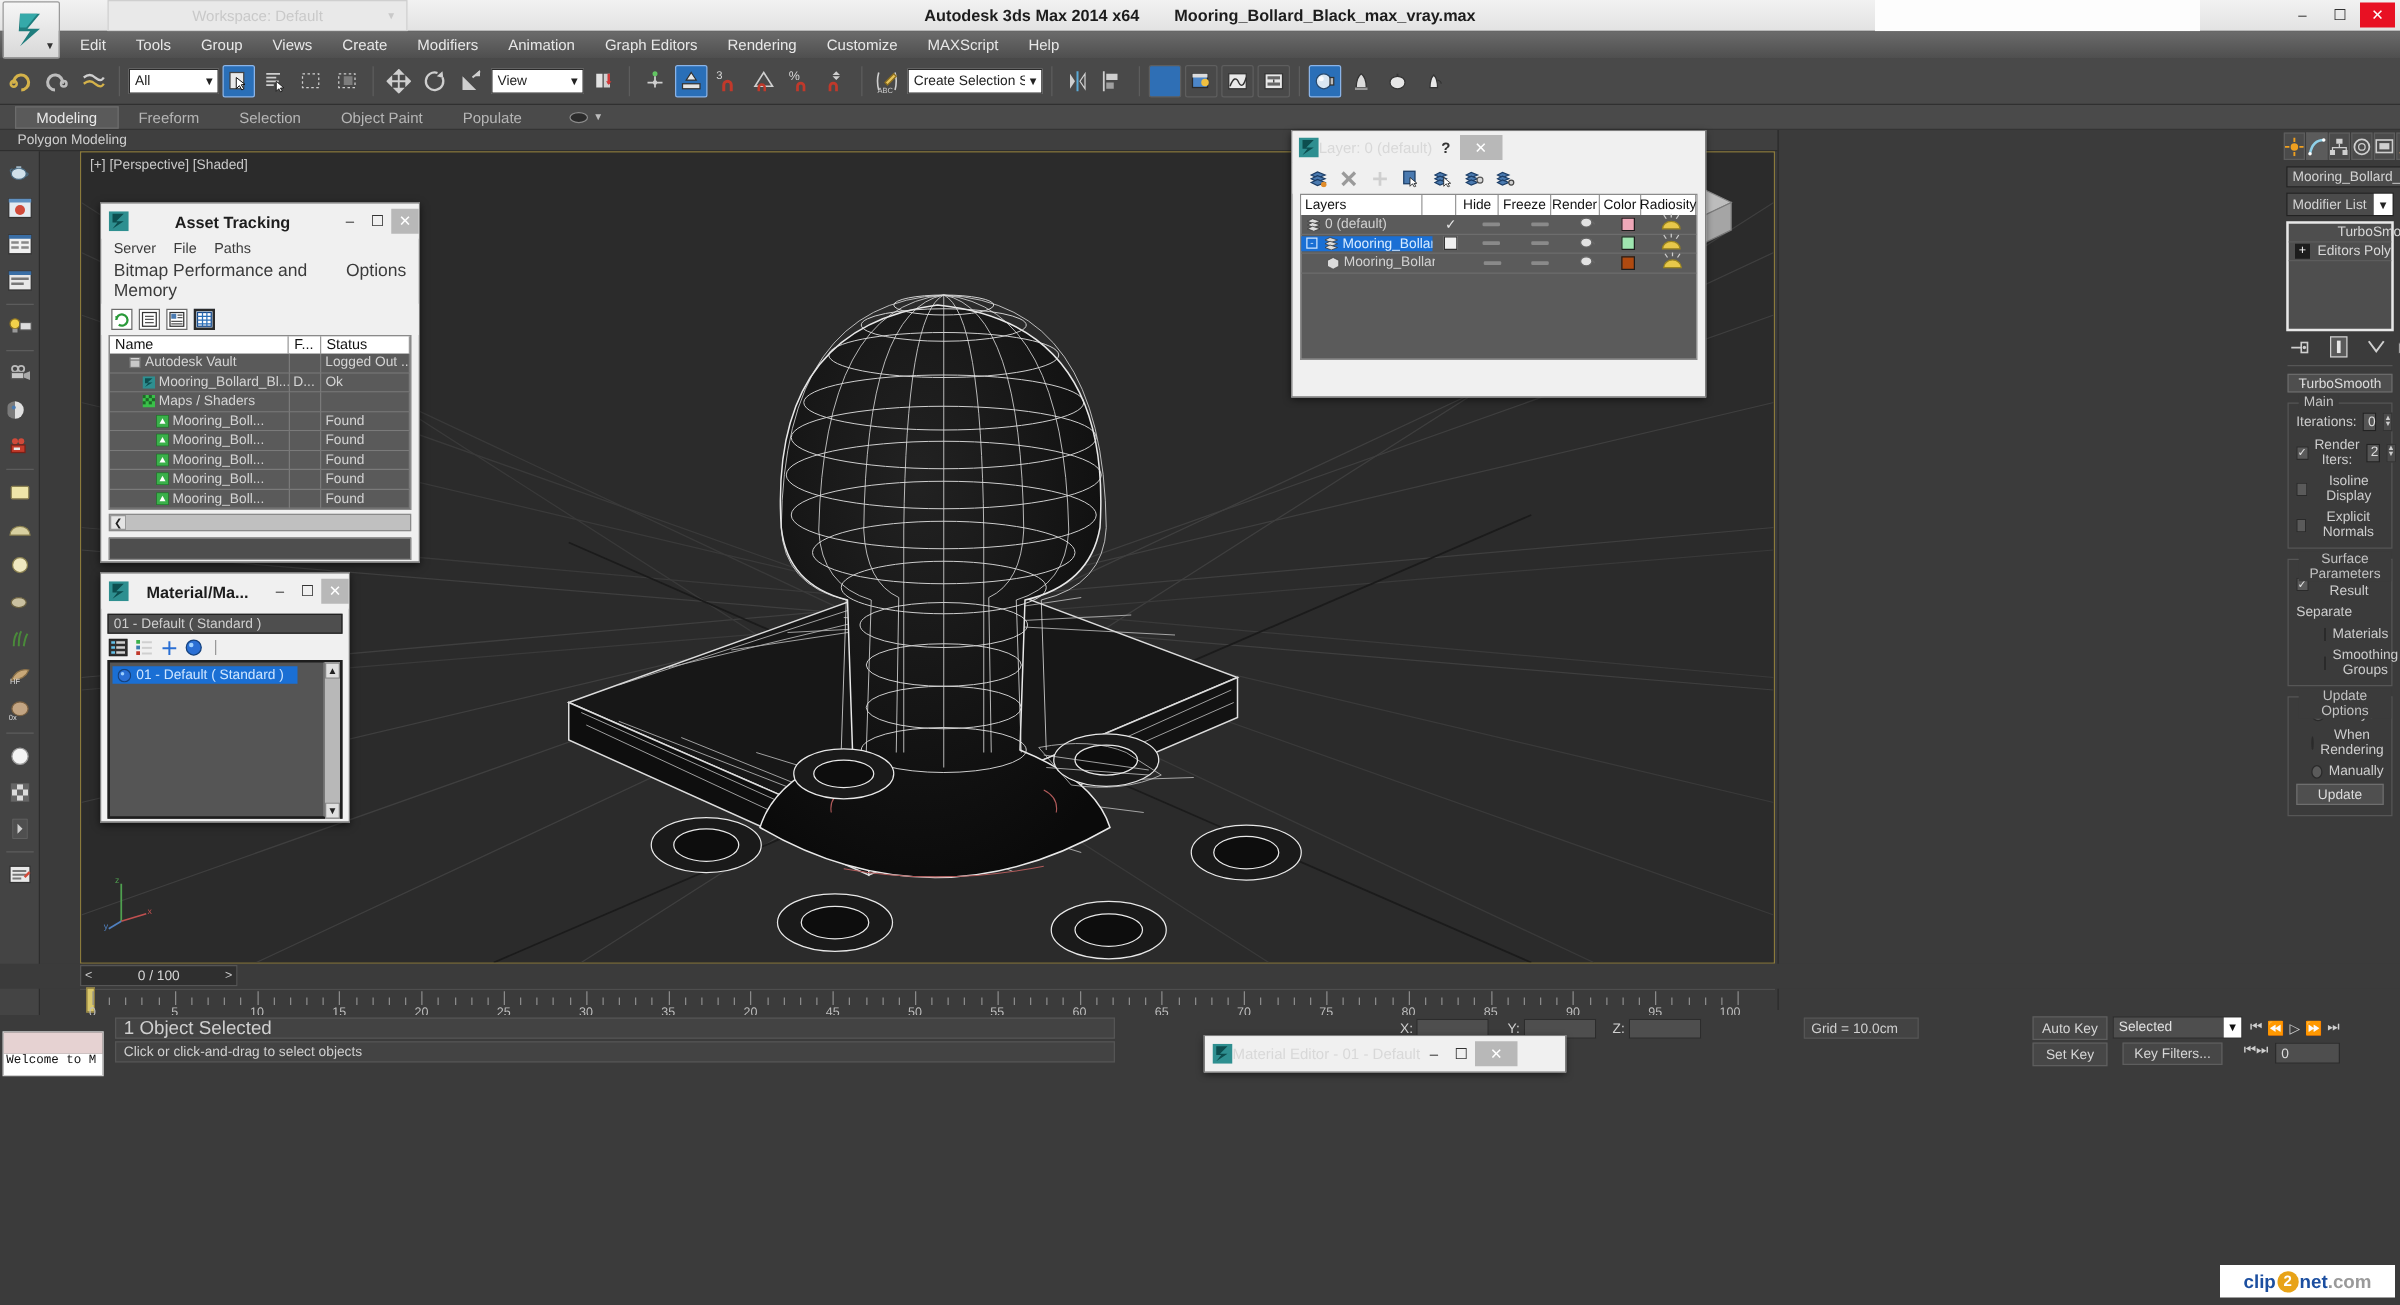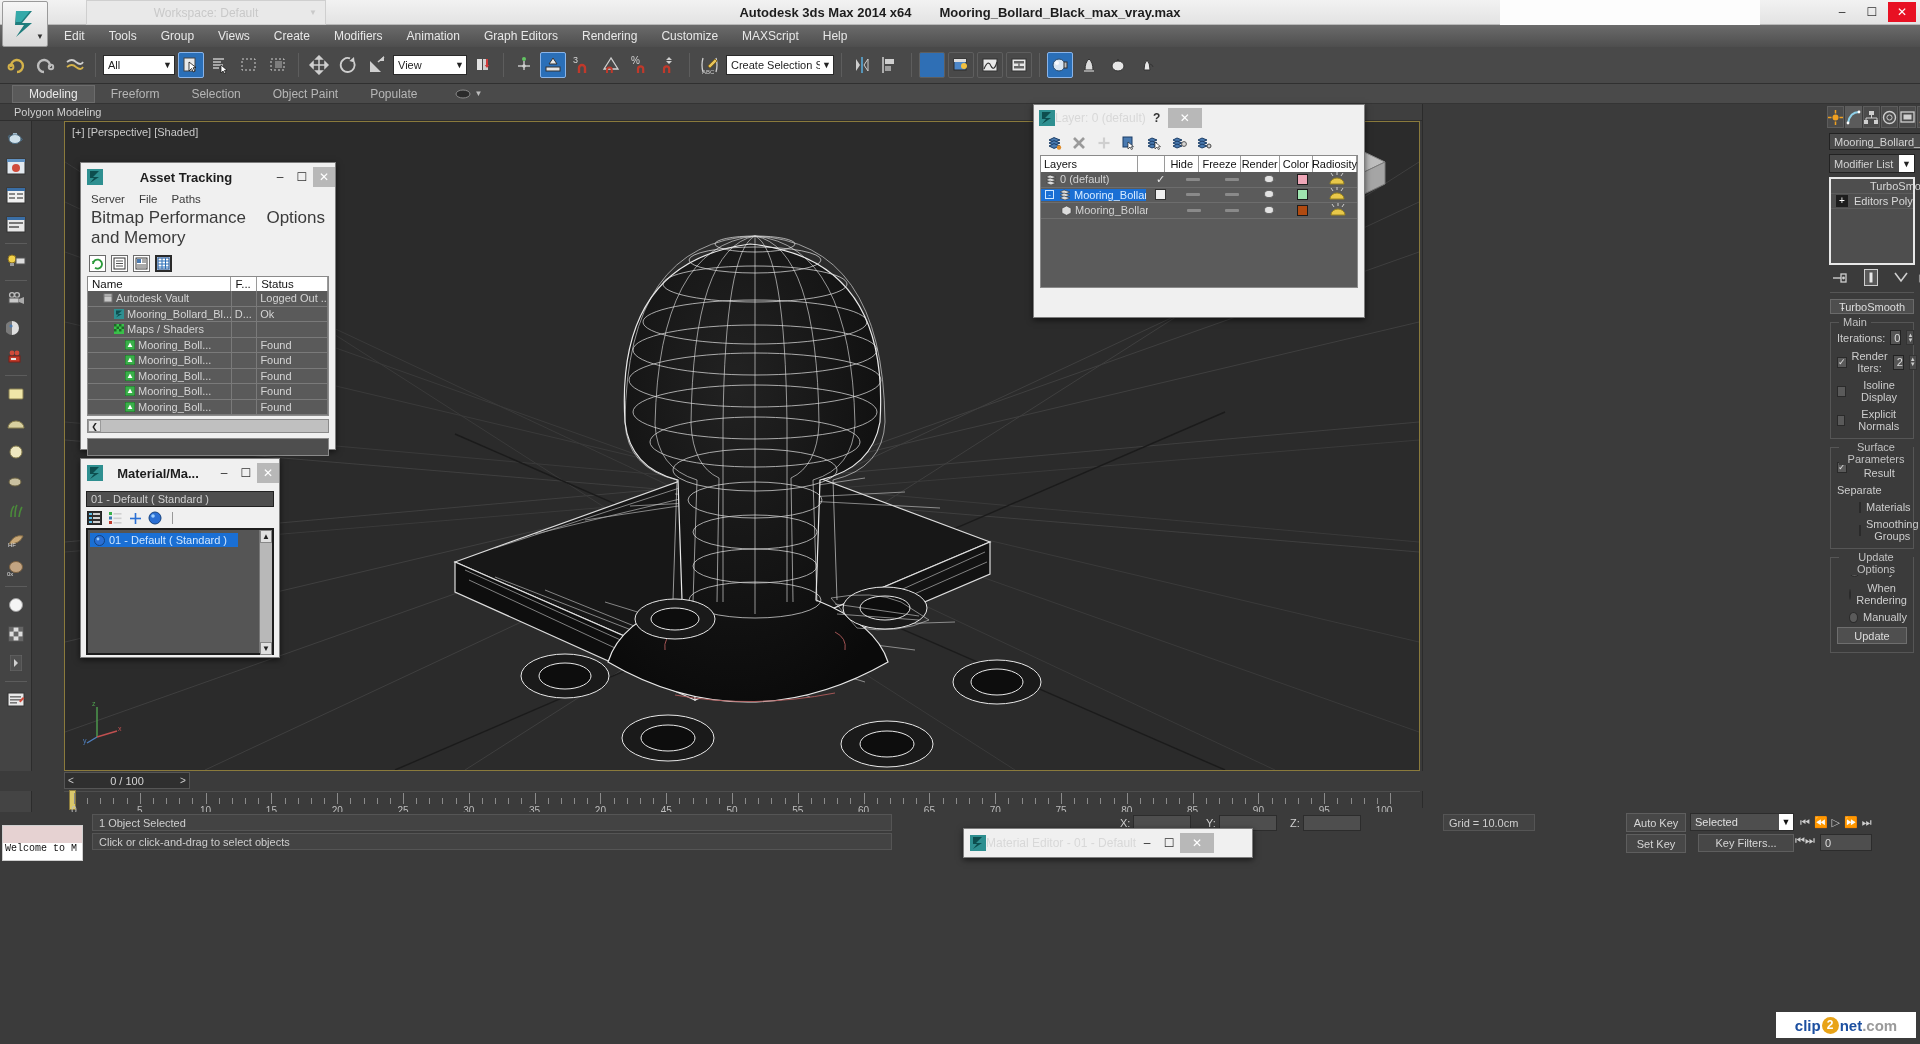--- a/index.html
+++ b/index.html
@@ -111,21 +111,21 @@
   .win { position:absolute; background:#f0f0f0; border:1px solid #7d7d7d;
          box-shadow: 0 2px 6px rgba(0,0,0,.6); }
   .win-title { height:28px; background:#f0f0f0; display:flex; align-items:center; position:relative;}
   .win-title .ico { width:16px; height:16px; margin-left:6px; }
   .win-title .tt { flex:1; text-align:center; font-weight:bold; color:#1d1d1d; font-size:13px; }
   .wbtn { width:22px; height:20px; display:flex;align-items:center;justify-content:center;
           font-size:12px; color:#333; }
   .wbtn.x { background:#b8b8b8; color:#fff; }
   #assetTracking { left:80px; top:162px; width:256px; height:288px; }
   .at-menu { display:flex; gap:14px; padding:2px 10px; font-size:11.5px; color:#3b3b3b; }
-  .at-menu2 { display:flex; gap:14px; padding:1px 10px 3px; font-size:17px; color:#3b3b3b; }
+  .at-menu2 { display:flex; gap:14px; padding:1px 10px 3px; font-size:14px; color:#3b3b3b; }
   .at-tools { display:flex; gap:5px; padding:4px 8px; background:#f0f0f0; }
   .at-tbtn { width:17px; height:17px; border:1px solid #6b6b6b; background:#fff;
              display:flex;align-items:center;justify-content:center; }
   .at-tbtn.sel { border:2px solid #2a2a2a; background:#cfe3f7; }
   .at-grid { margin:0 6px; border:1px solid #8a8a8a; background:#5a5a5a; }
   .at-hrow { display:flex; background:#fff; font-size:11.5px; color:#111; }
   .at-hrow div { border-right:1px solid #9a9a9a; padding:1px 4px; }
   .at-row { display:flex; font-size:11px; color:#d4d4d4; background:#5a5a5a;
             border-bottom:1px solid #7a7a7a; height:15.5px; align-items:center; }
   .at-row div { border-right:1px solid #7a7a7a; padding:0 3px; height:15.5px;
@@ -238,21 +238,21 @@
   .timeslider { position:absolute; left:5px; top:-2px; width:7px; height:20px;
                 background:#d9c76b; border:1px solid #8a7a3c; }
 
   .statusbar { position:absolute; left:0; top:812px; width:1920px; height:232px; background:#3b3b3b; }
   .mini-listener { position:absolute; left:2px; top:825px; width:81px; height:36px;
                    border:1px solid #cfcfcf; }
   .ml-top { height:17px; background:#e6d2d2; }
   .ml-bot { height:17px; background:#ffffff; color:#111; font-size:10px;
             font-family:"Liberation Mono", monospace; padding-left:2px; }
   .st-line1 { position:absolute; left:92px; top:814px; width:800px; height:17px;
-              background:#434343; border:1px solid #555; color:#cfcfcf; font-size:11px;
+              background:#434343; border:1px solid #555; color:#cfcfcf; font-size:15px;
               display:flex; align-items:center; padding-left:6px;}
   .st-line2 { position:absolute; left:92px; top:833px; width:800px; height:17px;
               background:#434343; border:1px solid #555; color:#cfcfcf; font-size:11px;
               display:flex; align-items:center; padding-left:6px;}
   .xyz { position:absolute; top:814px; height:17px; display:flex; align-items:center;
          font-size:11px; color:#cfcfcf; gap:3px; }
   .xyzfield { width:58px; height:16px; background:#4e4e4e; border:1px solid #2c2c2c; }
   .gridlbl { position:absolute; left:1443px; top:814px; width:92px; height:17px;
              background:#434343; border:1px solid #555; color:#cfcfcf; font-size:11px;
              display:flex; align-items:center; padding-left:5px;}
@@ -260,21 +260,21 @@
              background:#474747; border:1px solid #5e5e5e; color:#d6d6d6; font-size:11px;
              display:flex; align-items:center; justify-content:center; }
   .setkeybtn { position:absolute; left:1626px; top:834px; width:60px; height:19px;
              background:#474747; border:1px solid #5e5e5e; color:#d6d6d6; font-size:11px;
              display:flex; align-items:center; justify-content:center; }
   .selcombo { position:absolute; left:1690px; top:813px; width:104px; height:18px;
               background:#4e4e4e; border:1px solid #2c2c2c; color:#e0e0e0; font-size:11px;
               display:flex; align-items:center; padding-left:4px; }
   .selcombo .ca { margin-left:auto; background:#fff; color:#111; width:14px; height:16px;
                   display:flex;align-items:center;justify-content:center;font-size:9px;}
-  .keyfilters { position:absolute; left:1698px; top:834px; width:96px; height:18px;
+  .keyfilters { position:absolute; left:1698px; top:834px; width:80px; height:18px;
                 background:#474747; border:1px solid #5e5e5e; color:#d6d6d6; font-size:11px;
                 display:flex; align-items:center; justify-content:center; }
   .playbtns { position:absolute; left:1800px; top:813px; height:18px; display:flex;
               align-items:center; gap:4px; color:#cfcfcf; font-size:11px; }
   .keyfield { position:absolute; left:1820px; top:834px; width:52px; height:17px;
               background:#4e4e4e; border:1px solid #2c2c2c; color:#ddd; font-size:11px;
               display:flex; align-items:center; padding-left:4px;}
 
   
   #matEditor { left:963px; top:828px; width:290px; height:30px; }

